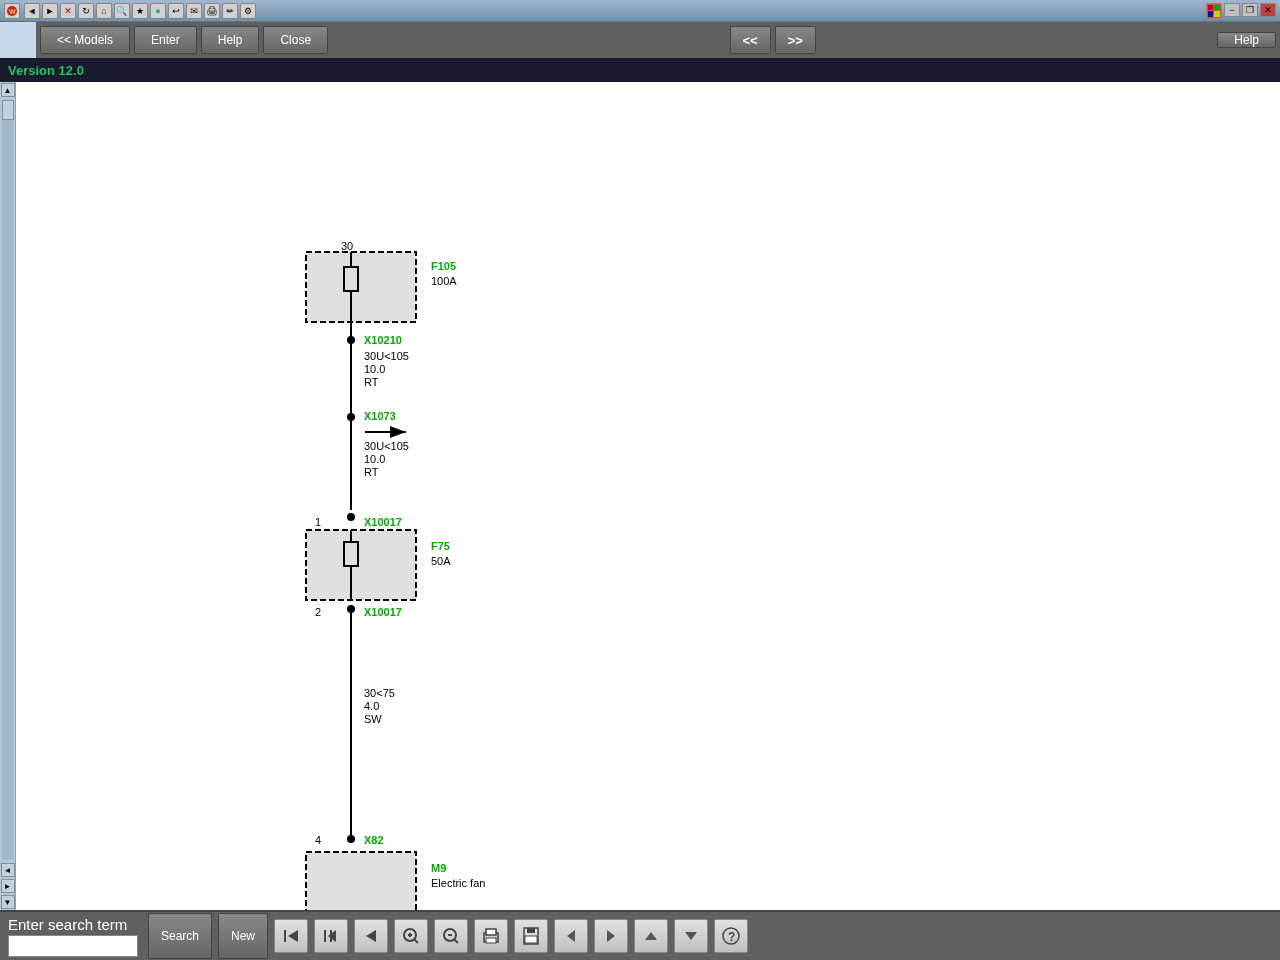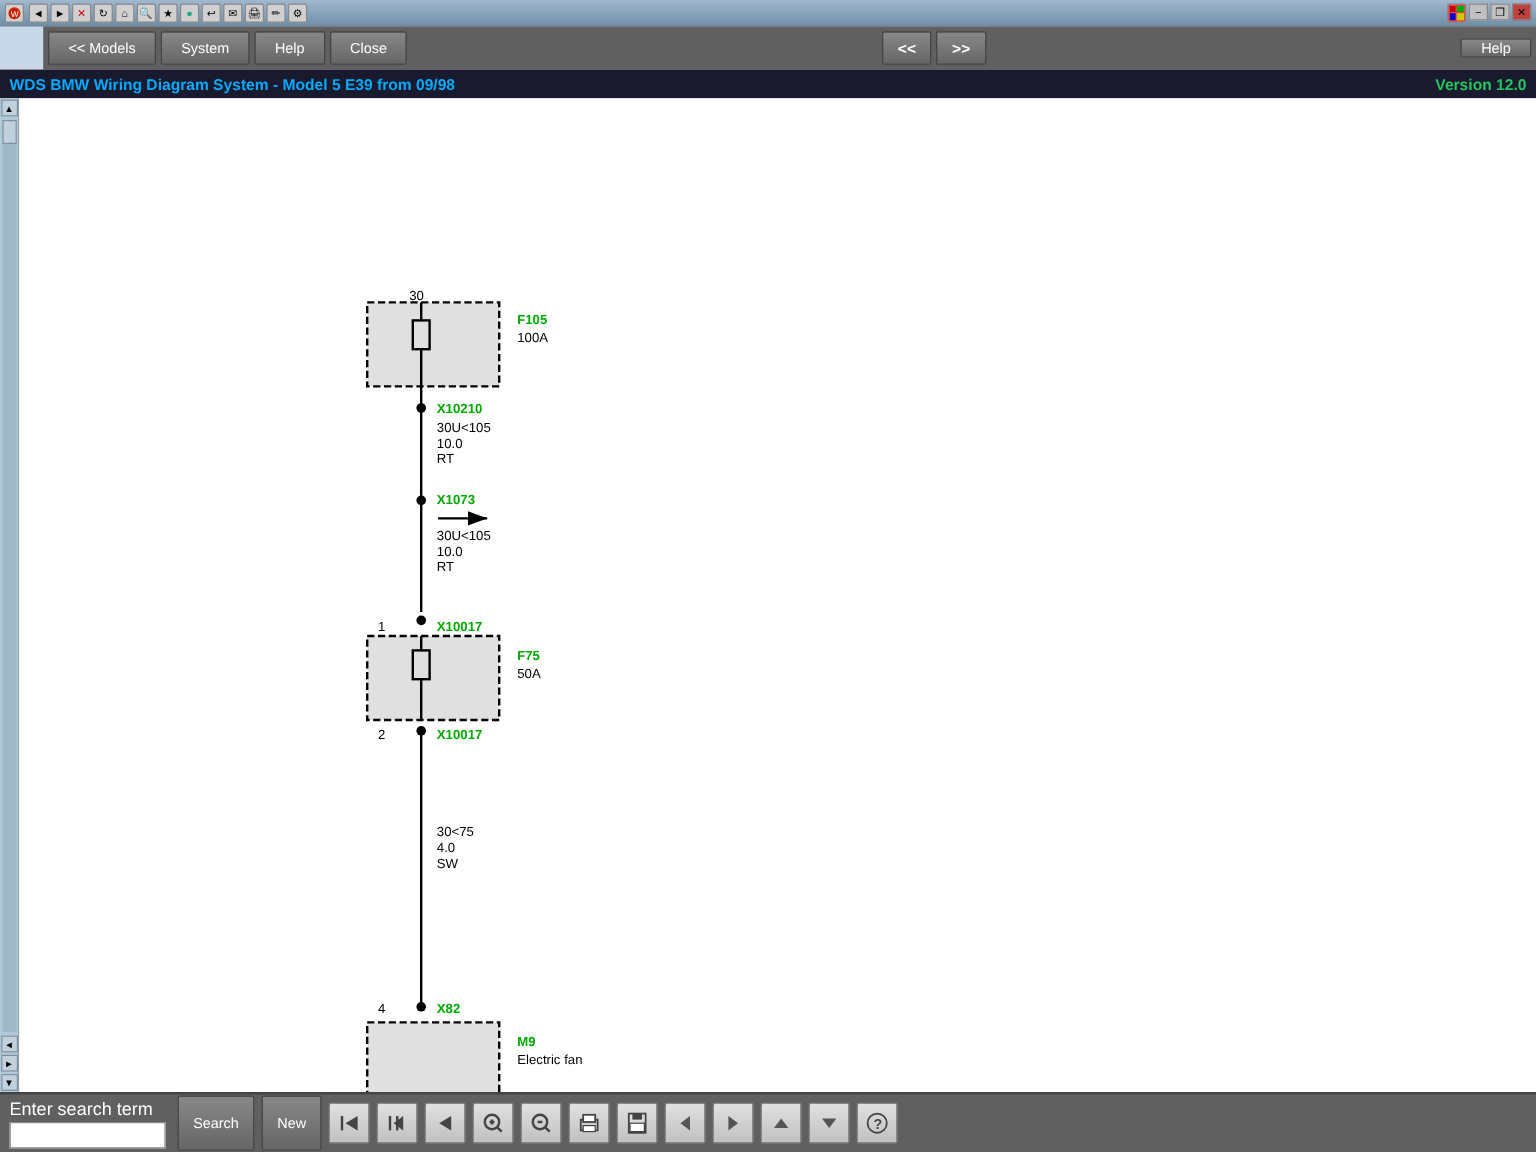--- a/index.html
+++ b/index.html
@@ -204,32 +204,31 @@
       </svg>
     </div>
     <div class="win-btn">−</div>
     <div class="win-btn">❐</div>
     <div class="win-btn" style="background:#c04040;">✕</div>
   </div>
 </div>
 
 <div id="toolbar">
   <button class="toolbar-btn">&lt;&lt; Models</button>
-  <button class="toolbar-btn">System</button>
+  <button class="toolbar-btn">Enter</button>
   <button class="toolbar-btn">Help</button>
   <button class="toolbar-btn">Close</button>
   <div class="toolbar-spacer"></div>
   <button class="nav-btn">&lt;&lt;</button>
   <button class="nav-btn">&gt;&gt;</button>
   <div class="toolbar-spacer"></div>
   <button class="help-btn">Help</button>
 </div>
 
 <div id="infobar">
-  <span id="infobar-title">WDS BMW Wiring Diagram System - Model 5 E39  from 09/98</span>
   <span id="infobar-version">Version 12.0</span>
 </div>
 
 <div id="content-area">
 
   <div id="left-scroll">
     <div class="scroll-arrow">▲</div>
     <div class="scroll-track">
       <div class="scroll-thumb"></div>
     </div>

